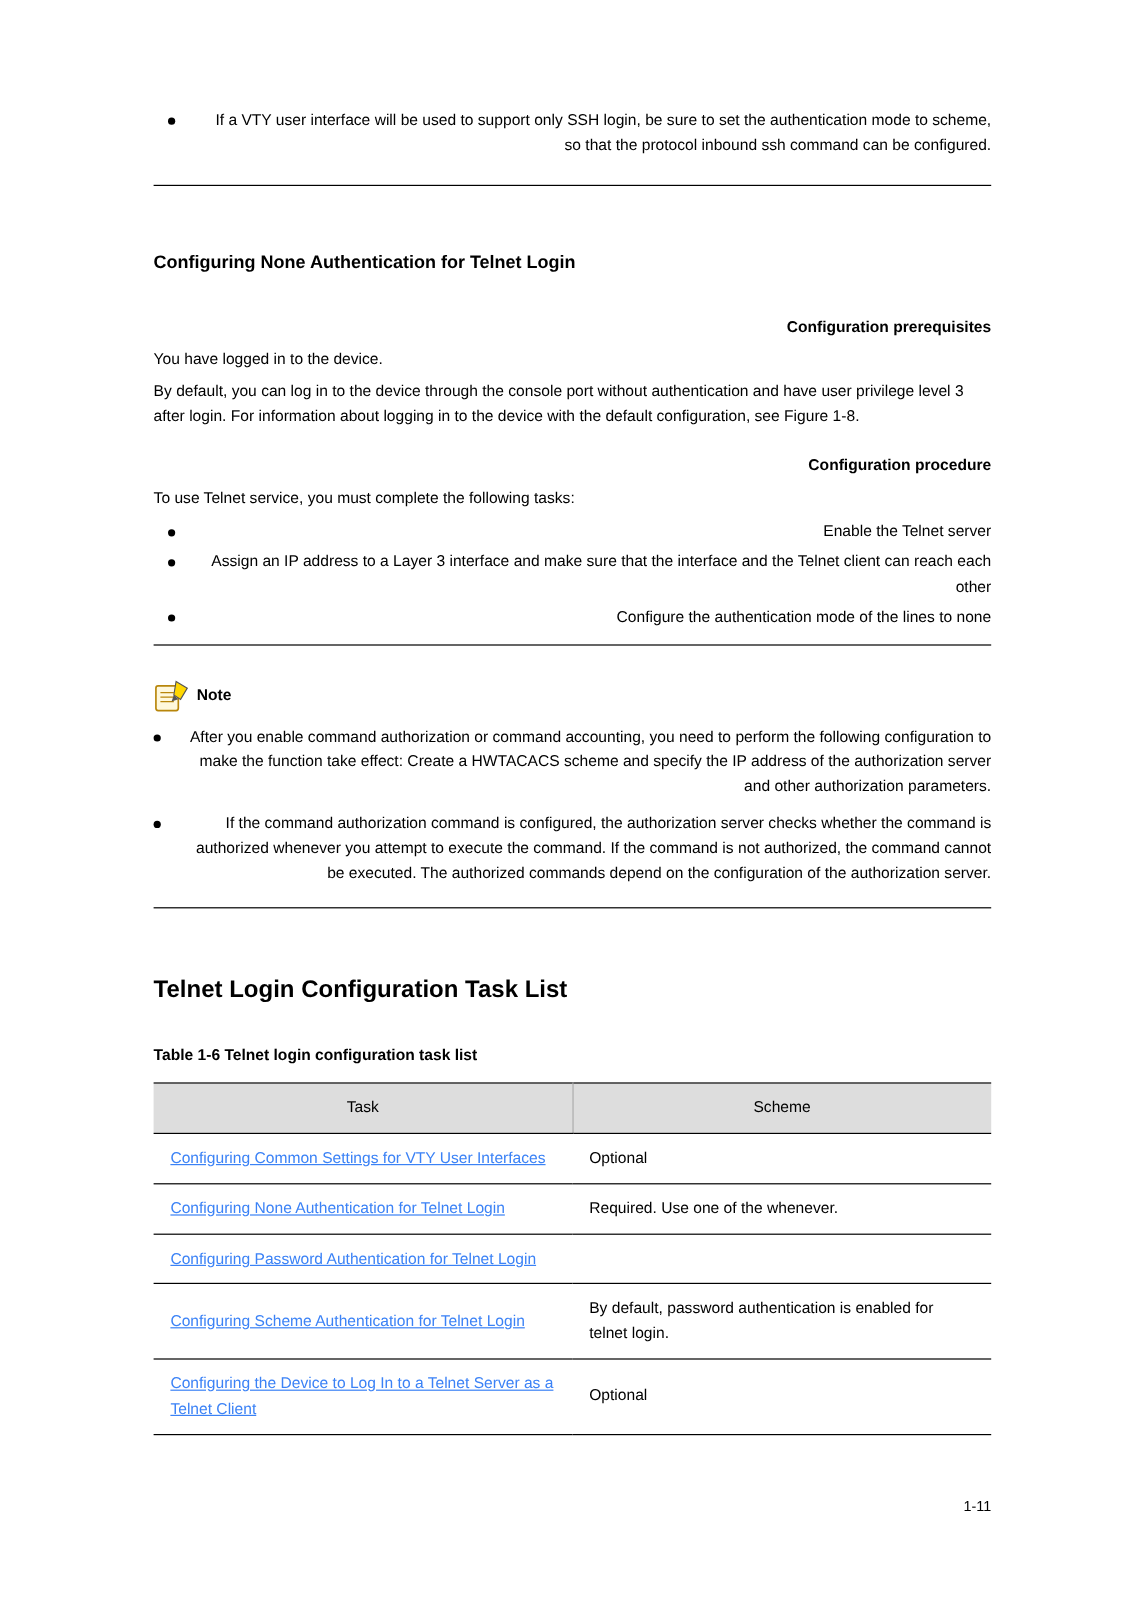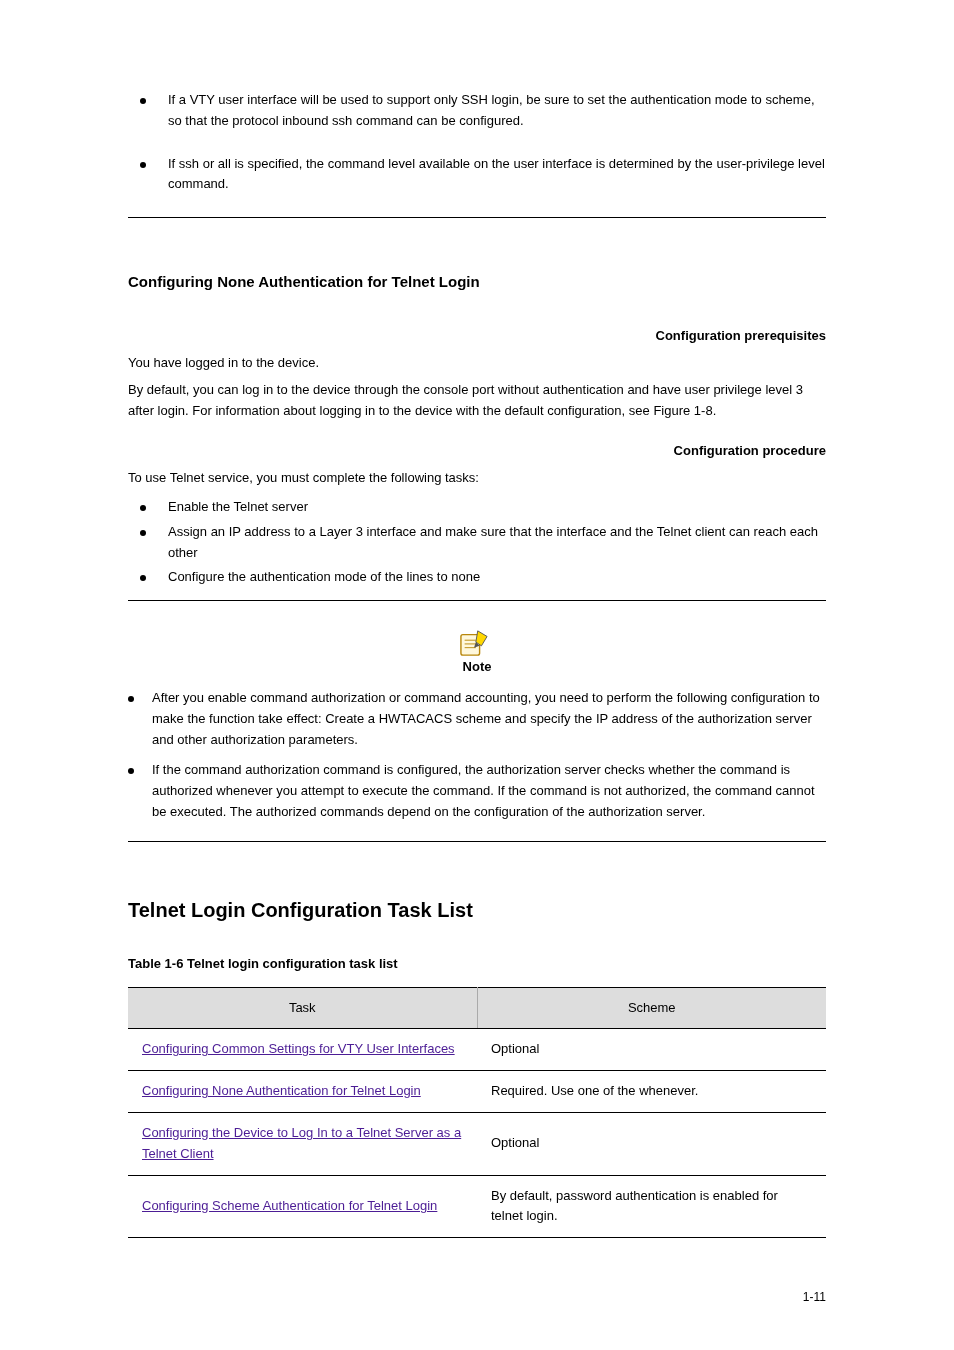--- a/index.html
+++ b/index.html
@@ -35,20 +35,21 @@
       height: 6px;
       background: #000;
       border-radius: 50%;
       flex-shrink: 0;
       margin-top: 8px;
       margin-right: 22px;
     }
     
     .bullet-text {
       flex: 1;
+      text-align: right;
     }
     
     .section-divider {
       border: none;
       border-top: 1.5px solid #000;
       margin: 0;
     }
     
     .heading-main {
       font-size: 15px;
@@ -71,21 +72,20 @@
     }
     
     .note-box {
       margin-top: 28px;
     }
     
     .note-header {
       display: flex;
       align-items: center;
       margin-bottom: 10px;
-      flex-direction: column;
     }
     
     .note-icon {
       width: 30px;
       height: 28px;
       margin-right: 6px;
     }
     
     .note-label {
       font-weight: bold;
@@ -147,21 +147,21 @@
     
     .task-table tr:last-child td {
       border-bottom: 1.5px solid #000;
     }
     
     .task-table td:first-child {
       width: 50%;
     }
     
     .link {
-      color: #4c1d95;
+      color: #3b82f6;
       text-decoration: underline;
     }
     
     .bold {
       font-weight: bold;
       text-align: right;
     }
     
     .page-number {
       text-align: right;
@@ -169,24 +169,20 @@
       font-size: 12px;
     }
   </style>
 </head>
 <body>
 
 <div>
   <div class="bullet-item">
     <div class="bullet-dot"></div>
     <div class="bullet-text">If a VTY user interface will be used to support only SSH login, be sure to set the authentication mode to scheme, so that the protocol inbound ssh command can be configured.</div>
-  </div>
-  <div class="bullet-item">
-    <div class="bullet-dot"></div>
-    <div class="bullet-text"><span>If ssh or all is specified, the command level available on the user interface is determined by the user-privilege level command.</span></div>
   </div>
 </div>
 
 <hr class="section-divider">
 
 <h2 class="heading-main">Configuring None Authentication for Telnet Login</h2>
 
 <p class="paragraph bold">Configuration prerequisites</p>
 <p class="paragraph">You have logged in to the device.</p>
 <p class="paragraph-spaced">By default, you can log in to the device through the console port without authentication and have user privilege level 3 after login. For information about logging in to the device with the default configuration, see Figure 1-8.</p>
@@ -255,26 +251,32 @@
       <td>Optional</td>
     </tr>
     <tr>
       <td>
         <span class="link">Configuring None Authentication for Telnet Login</span>
       </td>
       <td>Required. Use one of the whenever.</td>
     </tr>
     <tr>
       <td>
+        <span class="link">Configuring Password Authentication for Telnet Login</span>
+      </td>
+      <td></td>
+    </tr>
+    <tr>
+      <td>
+        <span class="link">Configuring Scheme Authentication for Telnet Login</span>
+      </td>
+      <td>By default, password authentication is enabled for telnet login.</td>
+    </tr>
+    <tr>
+      <td>
         <span class="link">Configuring the Device to Log In to a Telnet Server as a Telnet Client</span>
       </td>
       <td>Optional</td>
-    </tr>
-    <tr>
-      <td>
-        <span class="link">Configuring Scheme Authentication for Telnet Login</span>
-      </td>
-      <td>By default, password authentication is enabled for telnet login.</td>
     </tr>
   </tbody>
 </table>
 
 <div class="page-number">1-11</div>
 
 </body></html>

